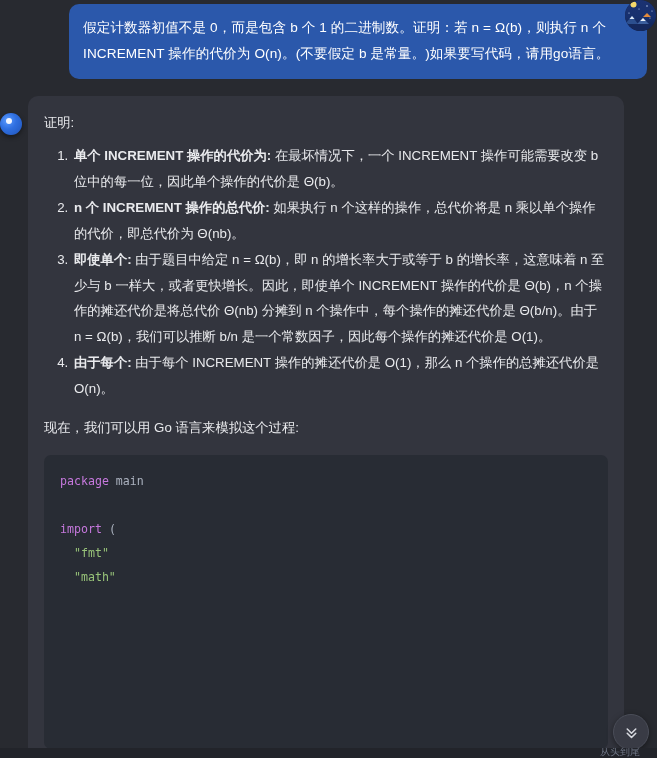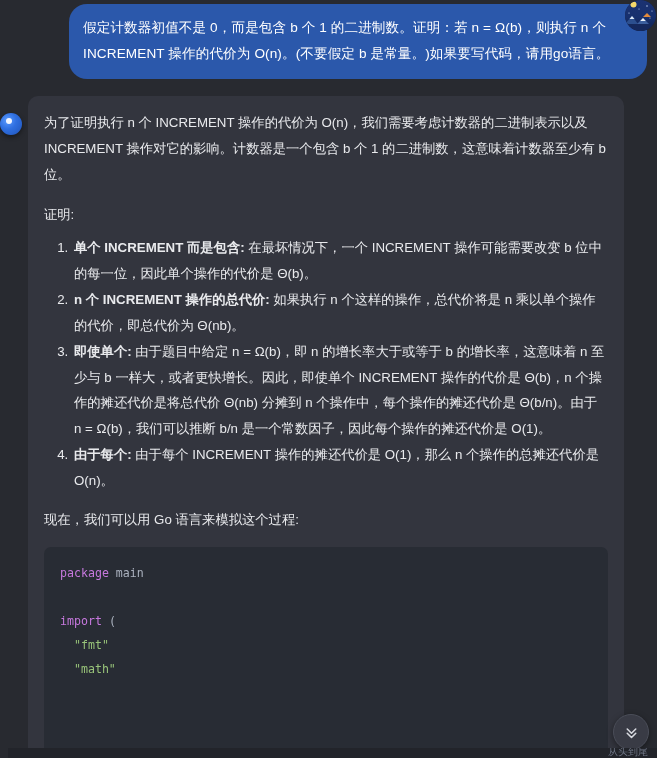--- a/index.html
+++ b/index.html
@@ -25,21 +25,21 @@
   
   .user-row {
     display: flex;
     justify-content: flex-end;
     align-items: flex-start;
     padding: 4px 0 0 0;
   }
   .user-bubble {
     background: #2b58ab;
     color: #ffffff;
-    border-radius: 18px;
+    border-radius: 10px;
     padding: 11px 14px 12px 14px;
     margin-left: 36px;
     margin-right: 10px;
     width: 578px;
     box-sizing: border-box;
     font-size: 13.6px;
     line-height: 26px;
     letter-spacing: .1px;
   }
   .user-bubble p { margin: 0; }
@@ -144,21 +144,21 @@
     align-items: center;
     justify-content: center;
     box-shadow: 0 2px 6px rgba(0,0,0,.4);
     cursor: pointer;
   }
   .scroll-btn svg { display: block; }
 
   
   .bottom-strip {
     position: absolute;
-    left: 8px; right: 0; bottom: 0;
+    left: 0; right: 0; bottom: 0;
     height: 10px;
     background: #22242a;
     overflow: hidden;
   }
   .bottom-strip .ghost {
     color: #6f7686;
     font-size: 10px;
     line-height: 10px;
     position: absolute;
     left: 600px;
@@ -175,26 +175,25 @@
   <div class="user-row">
     <div class="user-bubble">
       <p>假定计数器初值不是 0，而是包含 b 个 1 的二进制数。证明：若 n = Ω(b)，则执行 n 个 INCREMENT 操作的代价为 O(n)。(不要假定 b 是常量。)如果要写代码，请用go语言。</p>
     </div>
   </div>
 
   <div class="assistant-row">
     <div class="avatar-assistant"></div>
     <div class="assistant-bubble">
 
-      <p>为了证明执行 n 个 INCREMENT 操作的代价为 O(n)，我们需要考虑计数器的二进制表示以及 INCREMENT 操作对它的影响。计数器是一个包含 b 个 1 的二进制数，这意味着计数器至少有 b 位。</p>
 
       <div class="proof-label">证明:</div>
 
       <ol class="proof-list">
-        <li><b>单个 INCREMENT 而是包含:</b><span> 在最坏情况下，一个 INCREMENT 操作可能需要改变 b 位中的每一位，因此单个操作的代价是 Θ(b)。</span></li>
+        <li><b>单个 INCREMENT 操作的代价为:</b><span> 在最坏情况下，一个 INCREMENT 操作可能需要改变 b 位中的每一位，因此单个操作的代价是 Θ(b)。</span></li>
         <li><b>n 个 INCREMENT 操作的总代价:</b><span> 如果执行 n 个这样的操作，总代价将是 n 乘以单个操作的代价，即总代价为 Θ(nb)。</span></li>
         <li><b>即使单个:</b><span> 由于题目中给定 n = Ω(b)，即 n 的增长率大于或等于 b 的增长率，这意味着 n 至少与 b 一样大，或者更快增长。因此，即使单个 INCREMENT 操作的代价是 Θ(b)，n 个操作的摊还代价是将总代价 Θ(nb) 分摊到 n 个操作中，每个操作的摊还代价是 Θ(b/n)。由于 n = Ω(b)，我们可以推断 b/n 是一个常数因子，因此每个操作的摊还代价是 O(1)。</span></li>
         <li><b>由于每个:</b><span> 由于每个 INCREMENT 操作的摊还代价是 O(1)，那么 n 个操作的总摊还代价是 O(n)。</span></li>
       </ol>
 
       <p>现在，我们可以用 Go 语言来模拟这个过程:</p>
 
       <pre class="code-block"><code id="code-target"><span class="tok-kw">package</span><span class="tok-plain"> main</span>
 
 <span class="tok-kw">import</span><span class="tok-plain"> </span><span class="tok-punct">(</span>

